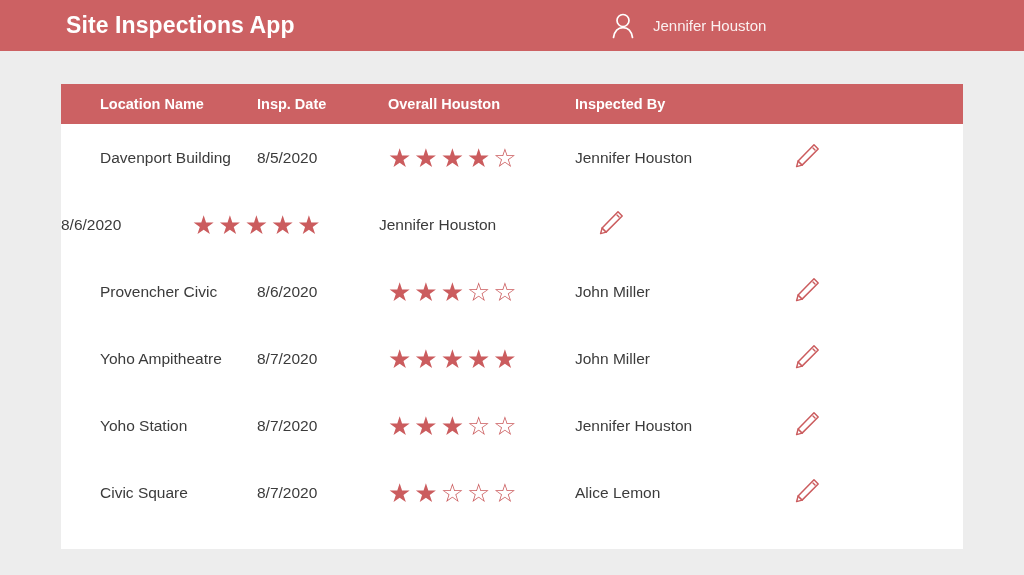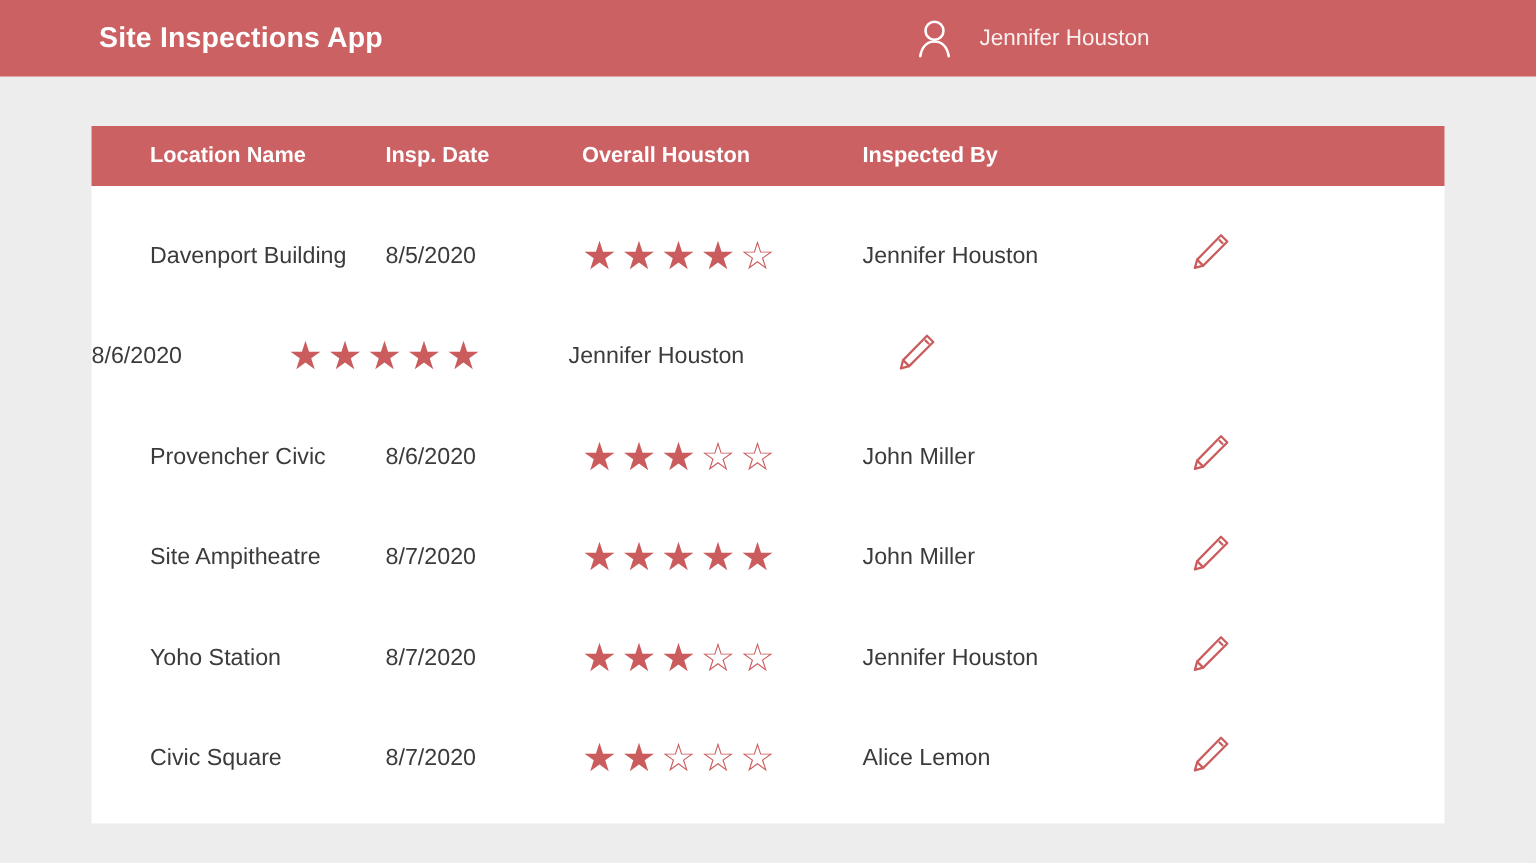--- a/index.html
+++ b/index.html
@@ -15,21 +15,21 @@
   
   .appbar {
     position: absolute; left: 0; top: 0;
     width: 1024px; height: 51px;
     background: #cc6163;
     display: flex; align-items: center;
   }
   .app-title {
     margin-left: 66px;
     color: #ffffff;
-    font-size: 19px;
+    font-size: 23px;
     font-weight: bold;
     letter-spacing: 0.1px;
     white-space: nowrap;
   }
   .appbar-right {
     position: absolute; left: 610px; top: 0; height: 51px;
     display: flex; align-items: center;
   }
   .user-chip, .role-chip {
     display: flex; align-items: center; height: 51px;
@@ -62,21 +62,21 @@
     font-weight: bold;
     white-space: nowrap;
   }
   
   .c-name   { width: 196px; padding-left: 39px; }
   .c-date   { width: 131px; }
   .c-rating { width: 187px; }
   .c-by     { width: 212px; }
   .c-act    { width: 149px; }
 
-  .tbody { padding-top: 13px; }
+  .tbody { padding-top: 0; }
   .row {
     height: 67px;
     display: flex;
     align-items: center;
   }
   .cell {
     color: #3b3b3b;
     font-size: 15.5px;
     white-space: nowrap;
   }
@@ -195,21 +195,21 @@
             <div class="pencil-btn">
               <span><svg width="30" height="30" viewBox="0 0 30 30" fill="none" stroke="#cb5c5e" stroke-width="1.5" stroke-linejoin="round" stroke-linecap="round">
                   <path d="M22.0 3.8 L26.2 8.0 L10.1 24.1 L4.6 25.6 L6.1 20.1 Z"></path>
                   <path d="M6.1 20.1 L10.1 24.1"></path>
                   <path d="M21.0 7.0 L23.0 9.0"></path>
                 </svg></span>
             </div>
           </div>
         </div>
         <div class="row">
-          <div class="cell c-name">Site Ampitheatre</div>
+          <div class="cell c-name">Yoho Ampitheatre</div>
           <div class="cell date c-date">8/7/2020</div>
           <div class="c-rating">
             <div class="stars">
               <span class="star" style="color: rgb(203, 92, 94);">★</span>
               <span class="star" style="color: rgb(203, 92, 94);">★</span>
               <span class="star" style="color: rgb(203, 92, 94);">★</span>
               <span class="star" style="color: rgb(203, 92, 94);">★</span>
               <span class="star" style="color: rgb(203, 92, 94);">★</span>
             </div>
           </div>

